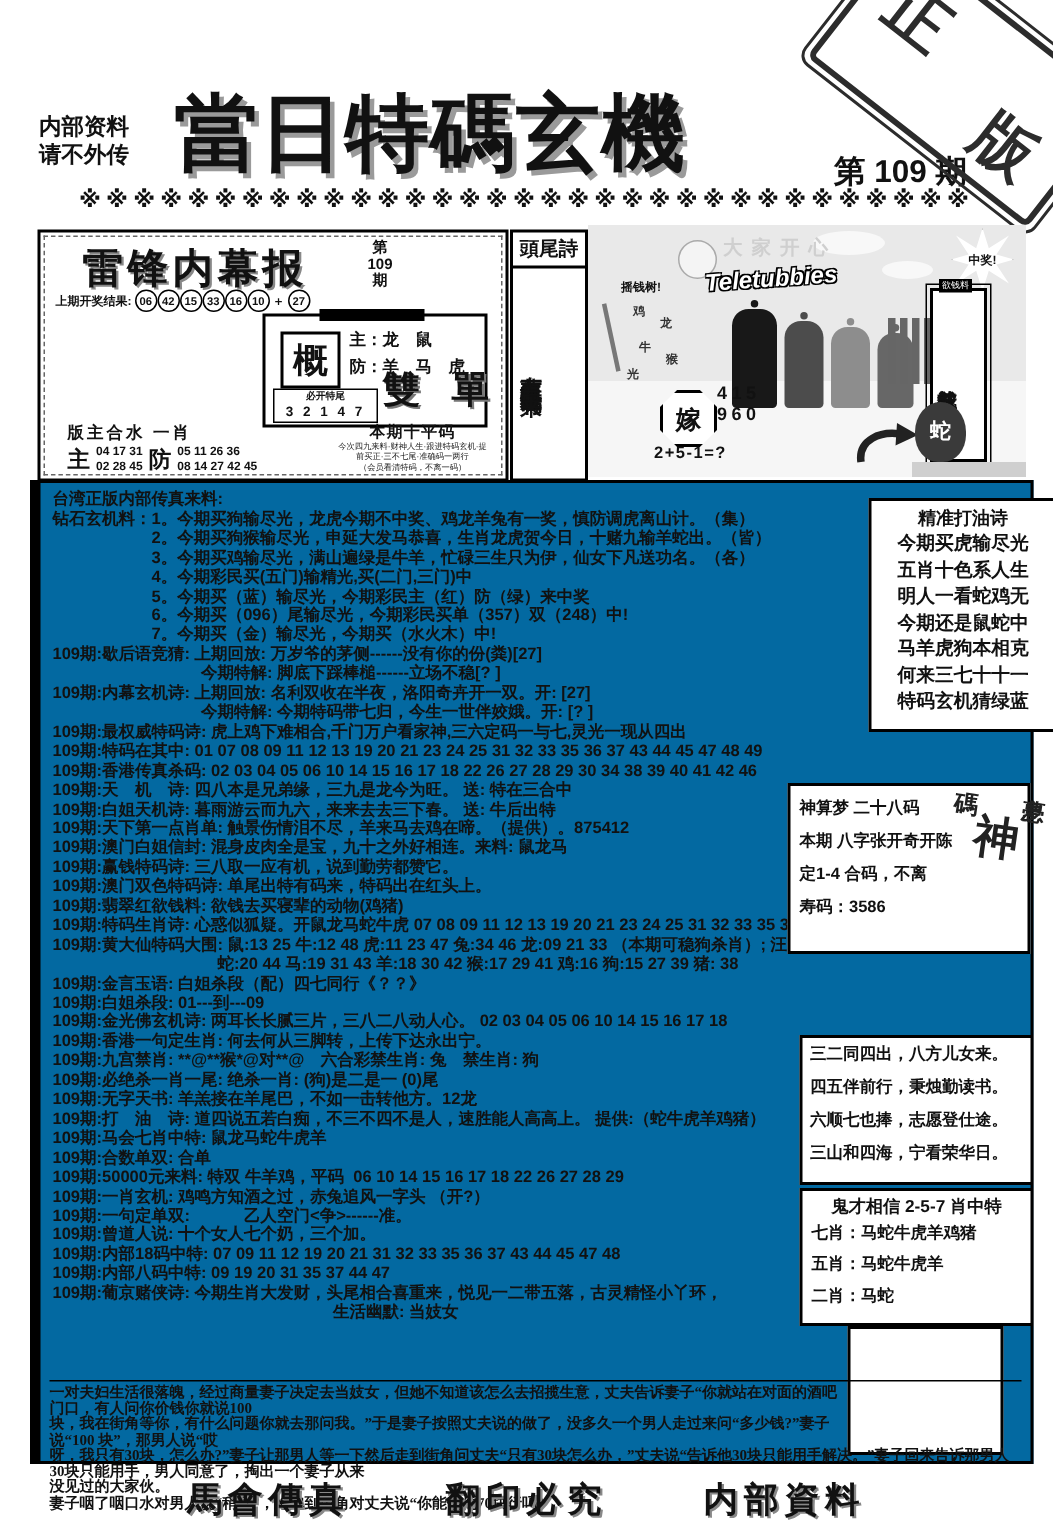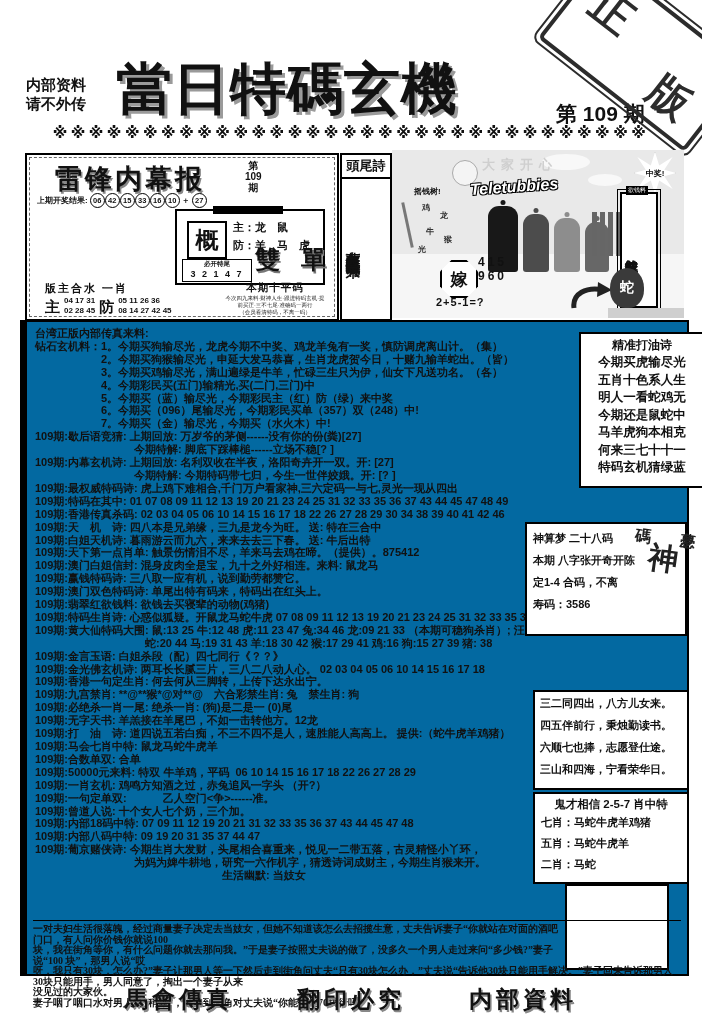--- a/index.html
+++ b/index.html
@@ -247,36 +247,36 @@
         <div class="row">109期:白姐天机诗: 暮雨游云而九六，来来去去三下春。 送: 牛后出特</div>
         <div class="row">109期:天下第一点肖单: 触景伤情泪不尽，羊来马去鸡在啼。（提供）。875412</div>
         <div class="row">109期:澳门白姐信封: 混身皮肉全是宝，九十之外好相连。来料: 鼠龙马</div>
         <div class="row">109期:赢钱特码诗: 三八取一应有机，说到勤劳都赞它。</div>
         <div class="row">109期:澳门双色特码诗: 单尾出特有码来，特码出在红头上。</div>
         <div class="row">109期:翡翠红欲钱料: 欲钱去买寝辈的动物(鸡猪)</div>
         <div class="row">109期:特码生肖诗: 心惑似狐疑。开鼠龙马蛇牛虎 07 08 09 11 12 13 19 20 21 23 24 25 31 32 33 35 36 37 43 44 45 47</div>
         <div class="row">109期:黄大仙特码大围: 鼠:13 25 牛:12 48 虎:11 23 47 兔:34 46 龙:09 21 33 （本期可稳狗杀肖）; 汪: 只做参考! 非会员料!!</div>
         <div class="row">　　　　　　　　　　蛇:20 44 马:19 31 43 羊:18 30 42 猴:17 29 41 鸡:16 狗:15 27 39 猪: 38</div>
         <div class="row">109期:金言玉语: 白姐杀段（配）四七同行《？？》</div>
+        <div class="row">109期:白姐杀段: 01---到---09</div>
         <div class="row">109期:金光佛玄机诗: 两耳长长腻三片，三八二八动人心。 02 03 04 05 06 10 14 15 16 17 18</div>
         <div class="row">109期:香港一句定生肖: 何去何从三脚转，上传下达永出宁。</div>
         <div class="row">109期:九宫禁肖: **@**猴*@对**@　六合彩禁生肖: 兔　禁生肖: 狗</div>
         <div class="row">109期:必绝杀一肖一尾: 绝杀一肖: (狗)是二是一 (0)尾</div>
         <div class="row">109期:无字天书: 羊羔接在羊尾巴，不如一击转他方。12龙</div>
         <div class="row">109期:打　油　诗: 道四说五若白痴，不三不四不是人，速胜能人高高上。 提供:（蛇牛虎羊鸡猪）</div>
         <div class="row">109期:马会七肖中特: 鼠龙马蛇牛虎羊</div>
         <div class="row">109期:合数单双: 合单</div>
         <div class="row">109期:50000元来料: 特双 牛羊鸡，平码  06 10 14 15 16 17 18 22 26 27 28 29</div>
         <div class="row">109期:一肖玄机: 鸡鸣方知酒之过，赤兔追风一字头 （开?）</div>
         <div class="row">109期:一句定单双: 　　　乙人空门&lt;争&gt;------准。</div>
         <div class="row">109期:曾道人说: 十个女人七个奶，三个加。</div>
         <div class="row">109期:内部18码中特: 07 09 11 12 19 20 21 31 32 33 35 36 37 43 44 45 47 48</div>
         <div class="row">109期:内部八码中特: 09 19 20 31 35 37 44 47</div>
         <div class="row">109期:葡京赌侠诗: 今期生肖大发财，头尾相合喜重来，悦见一二带五落，古灵精怪小丫环，</div>
-        <div class="row">　　　　　　　　　为妈为婢牛耕地，研究一六作机字，猜透诗词成财主，今期生肖猴来开。</div>
         <div class="row">　　　　　　　　　　　　　　　　　生活幽默: 当妓女</div>
       </div>
 
     <div class="rbox dayou">
       <div class="t">精准打油诗</div>
       <div>
           <div class="l">今期买虎输尽光</div>
           <div class="l">五肖十色系人生</div>
           <div class="l">明人一看蛇鸡无</div>
           <div class="l">今期还是鼠蛇中</div>

